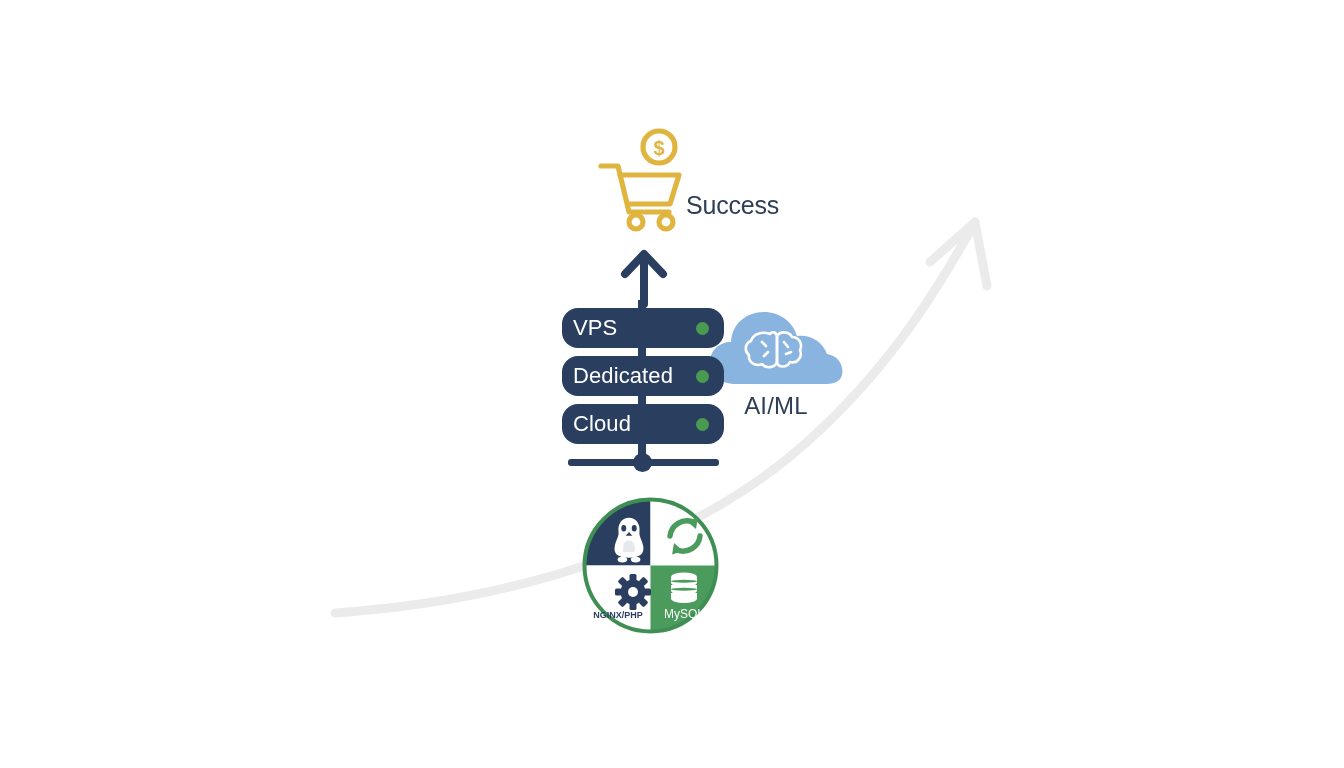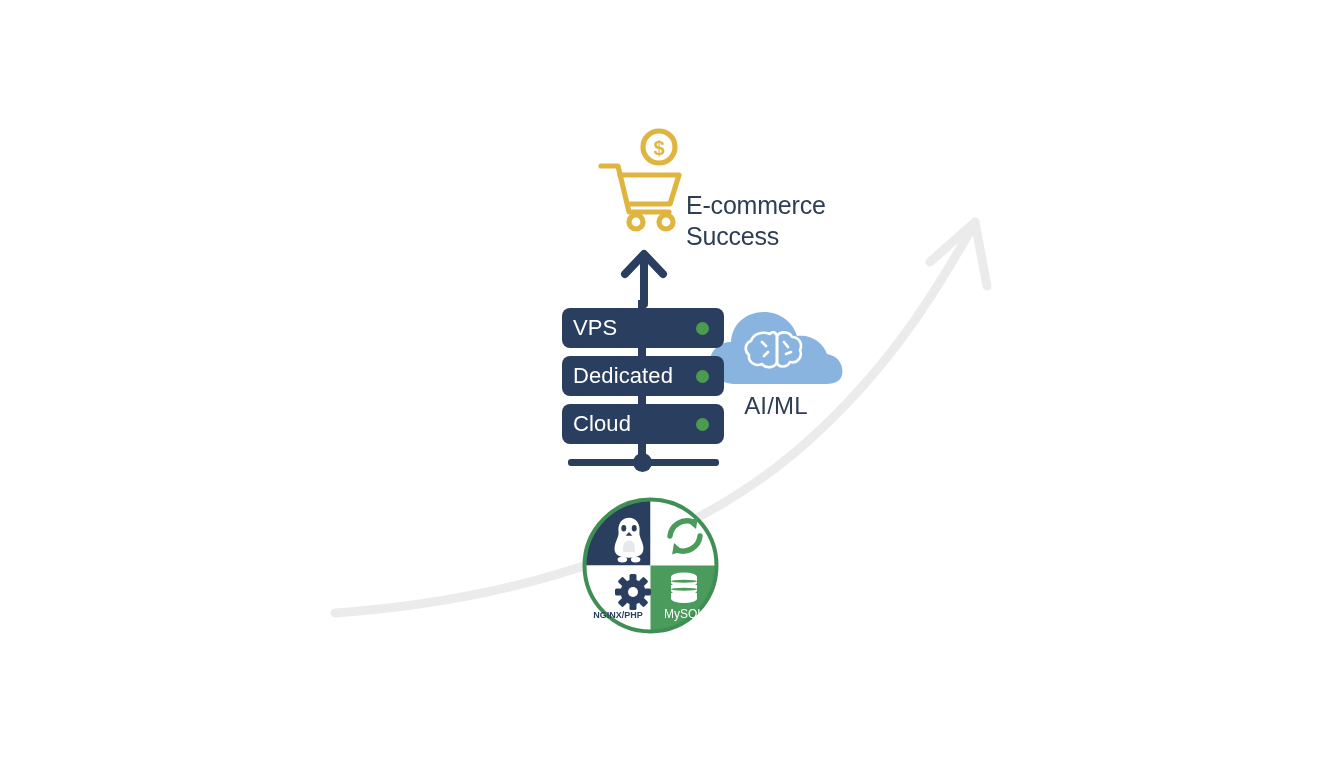--- a/index.html
+++ b/index.html
@@ -96,21 +96,21 @@
     width: 8px;
     height: 168px;
     background: #2a3f5f;
     z-index: 5;
   }
   .srv-row {
     position: relative;
     width: 162px;
     height: 40px;
     background: #2a3f5f;
-    border-radius: 8px;
+    border-radius: 16px;
     margin-bottom: 8px;
     display: flex;
     align-items: center;
     z-index: 6;
   }
   .srv-label {
     color: #ffffff;
     font-size: 22px;
     margin-left: 11px;
     letter-spacing: 0.1px;
@@ -171,21 +171,20 @@
       <circle cx="63" cy="19" r="16"></circle>
       <path d="M5 38 L 22 38 L 33 84 L 73 84"></path>
       <path d="M24 47 L 83 47 L 74 76 L 32 76"></path>
       <circle cx="40" cy="94" r="7"></circle>
       <circle cx="70" cy="94" r="7"></circle>
     </g>
     <text x="63" y="27" text-anchor="middle" font-family="Liberation Sans, sans-serif" font-size="20" font-weight="bold" fill="#dfb43f">$</text>
   </svg>
 
   <div class="headline">
-    <span>E-commerce</span>
     <span>Success</span>
   </div>
 
   <svg class="up-arrow" viewBox="0 0 56 62">
     <g stroke="#2a3f5f" stroke-width="8" stroke-linecap="round" fill="none">
       <line x1="28" y1="58" x2="28" y2="10"></line>
       <polyline points="9,28 28,8 47,28" stroke-linejoin="round"></polyline>
     </g>
   </svg>
 

